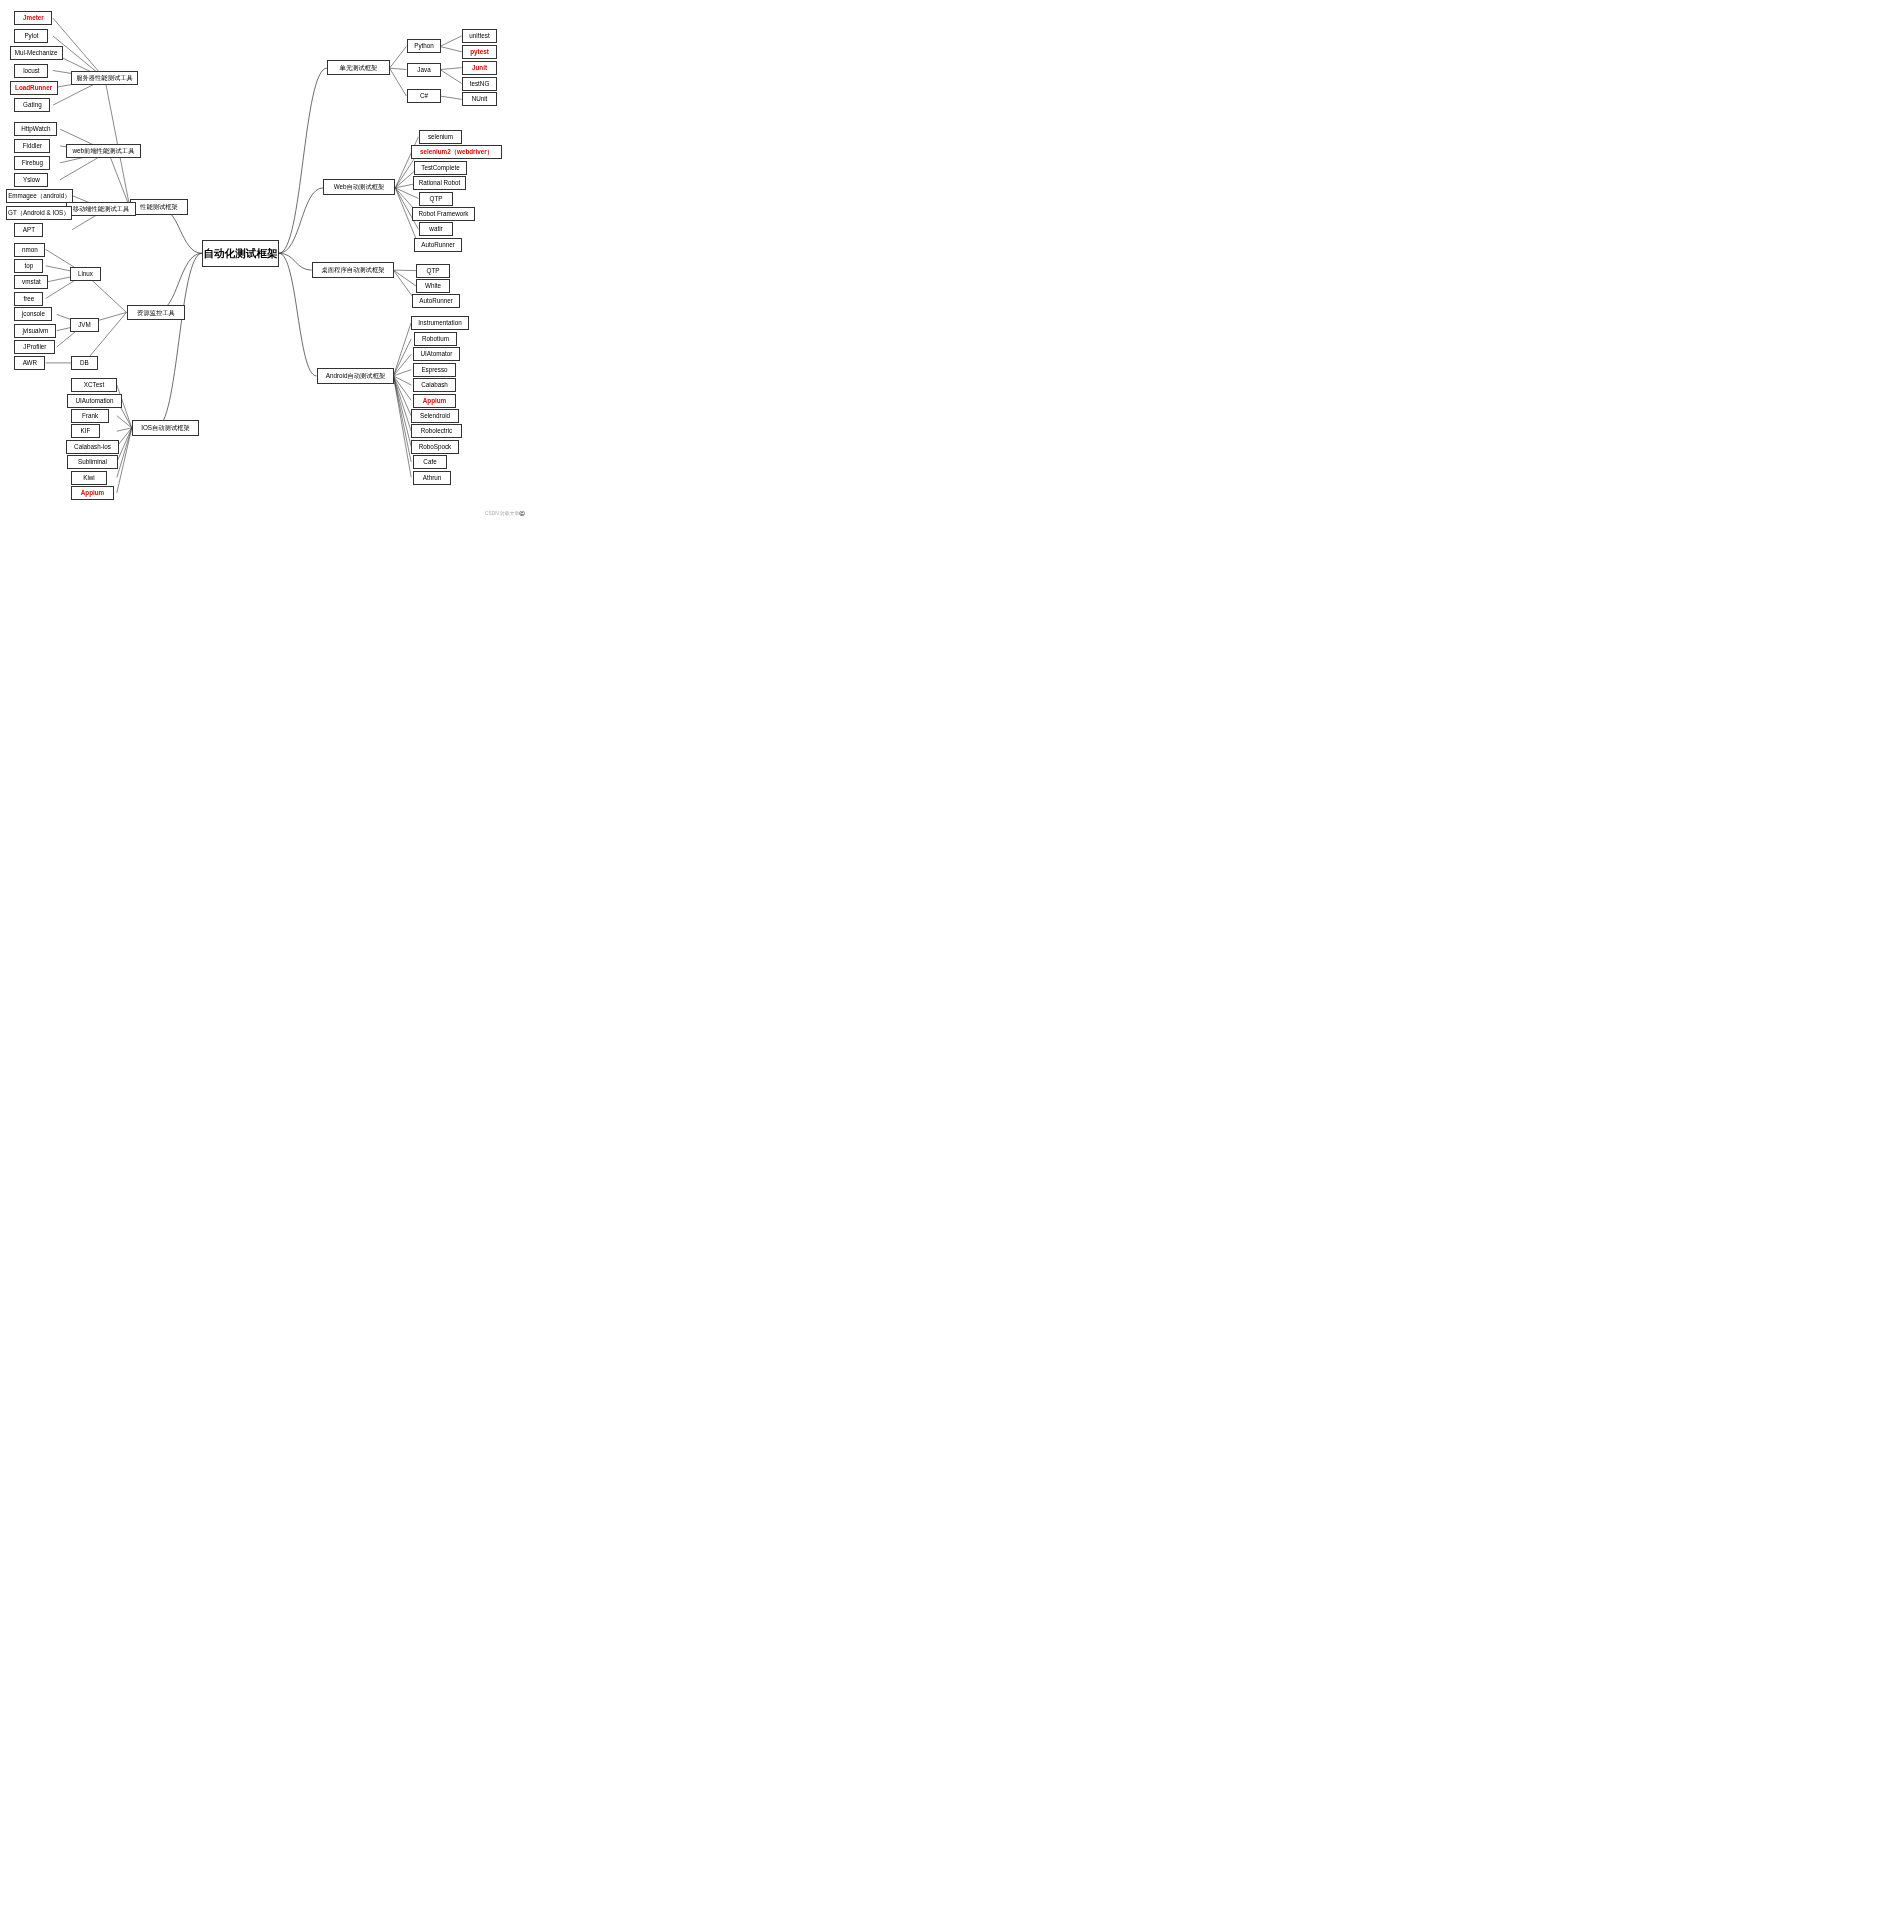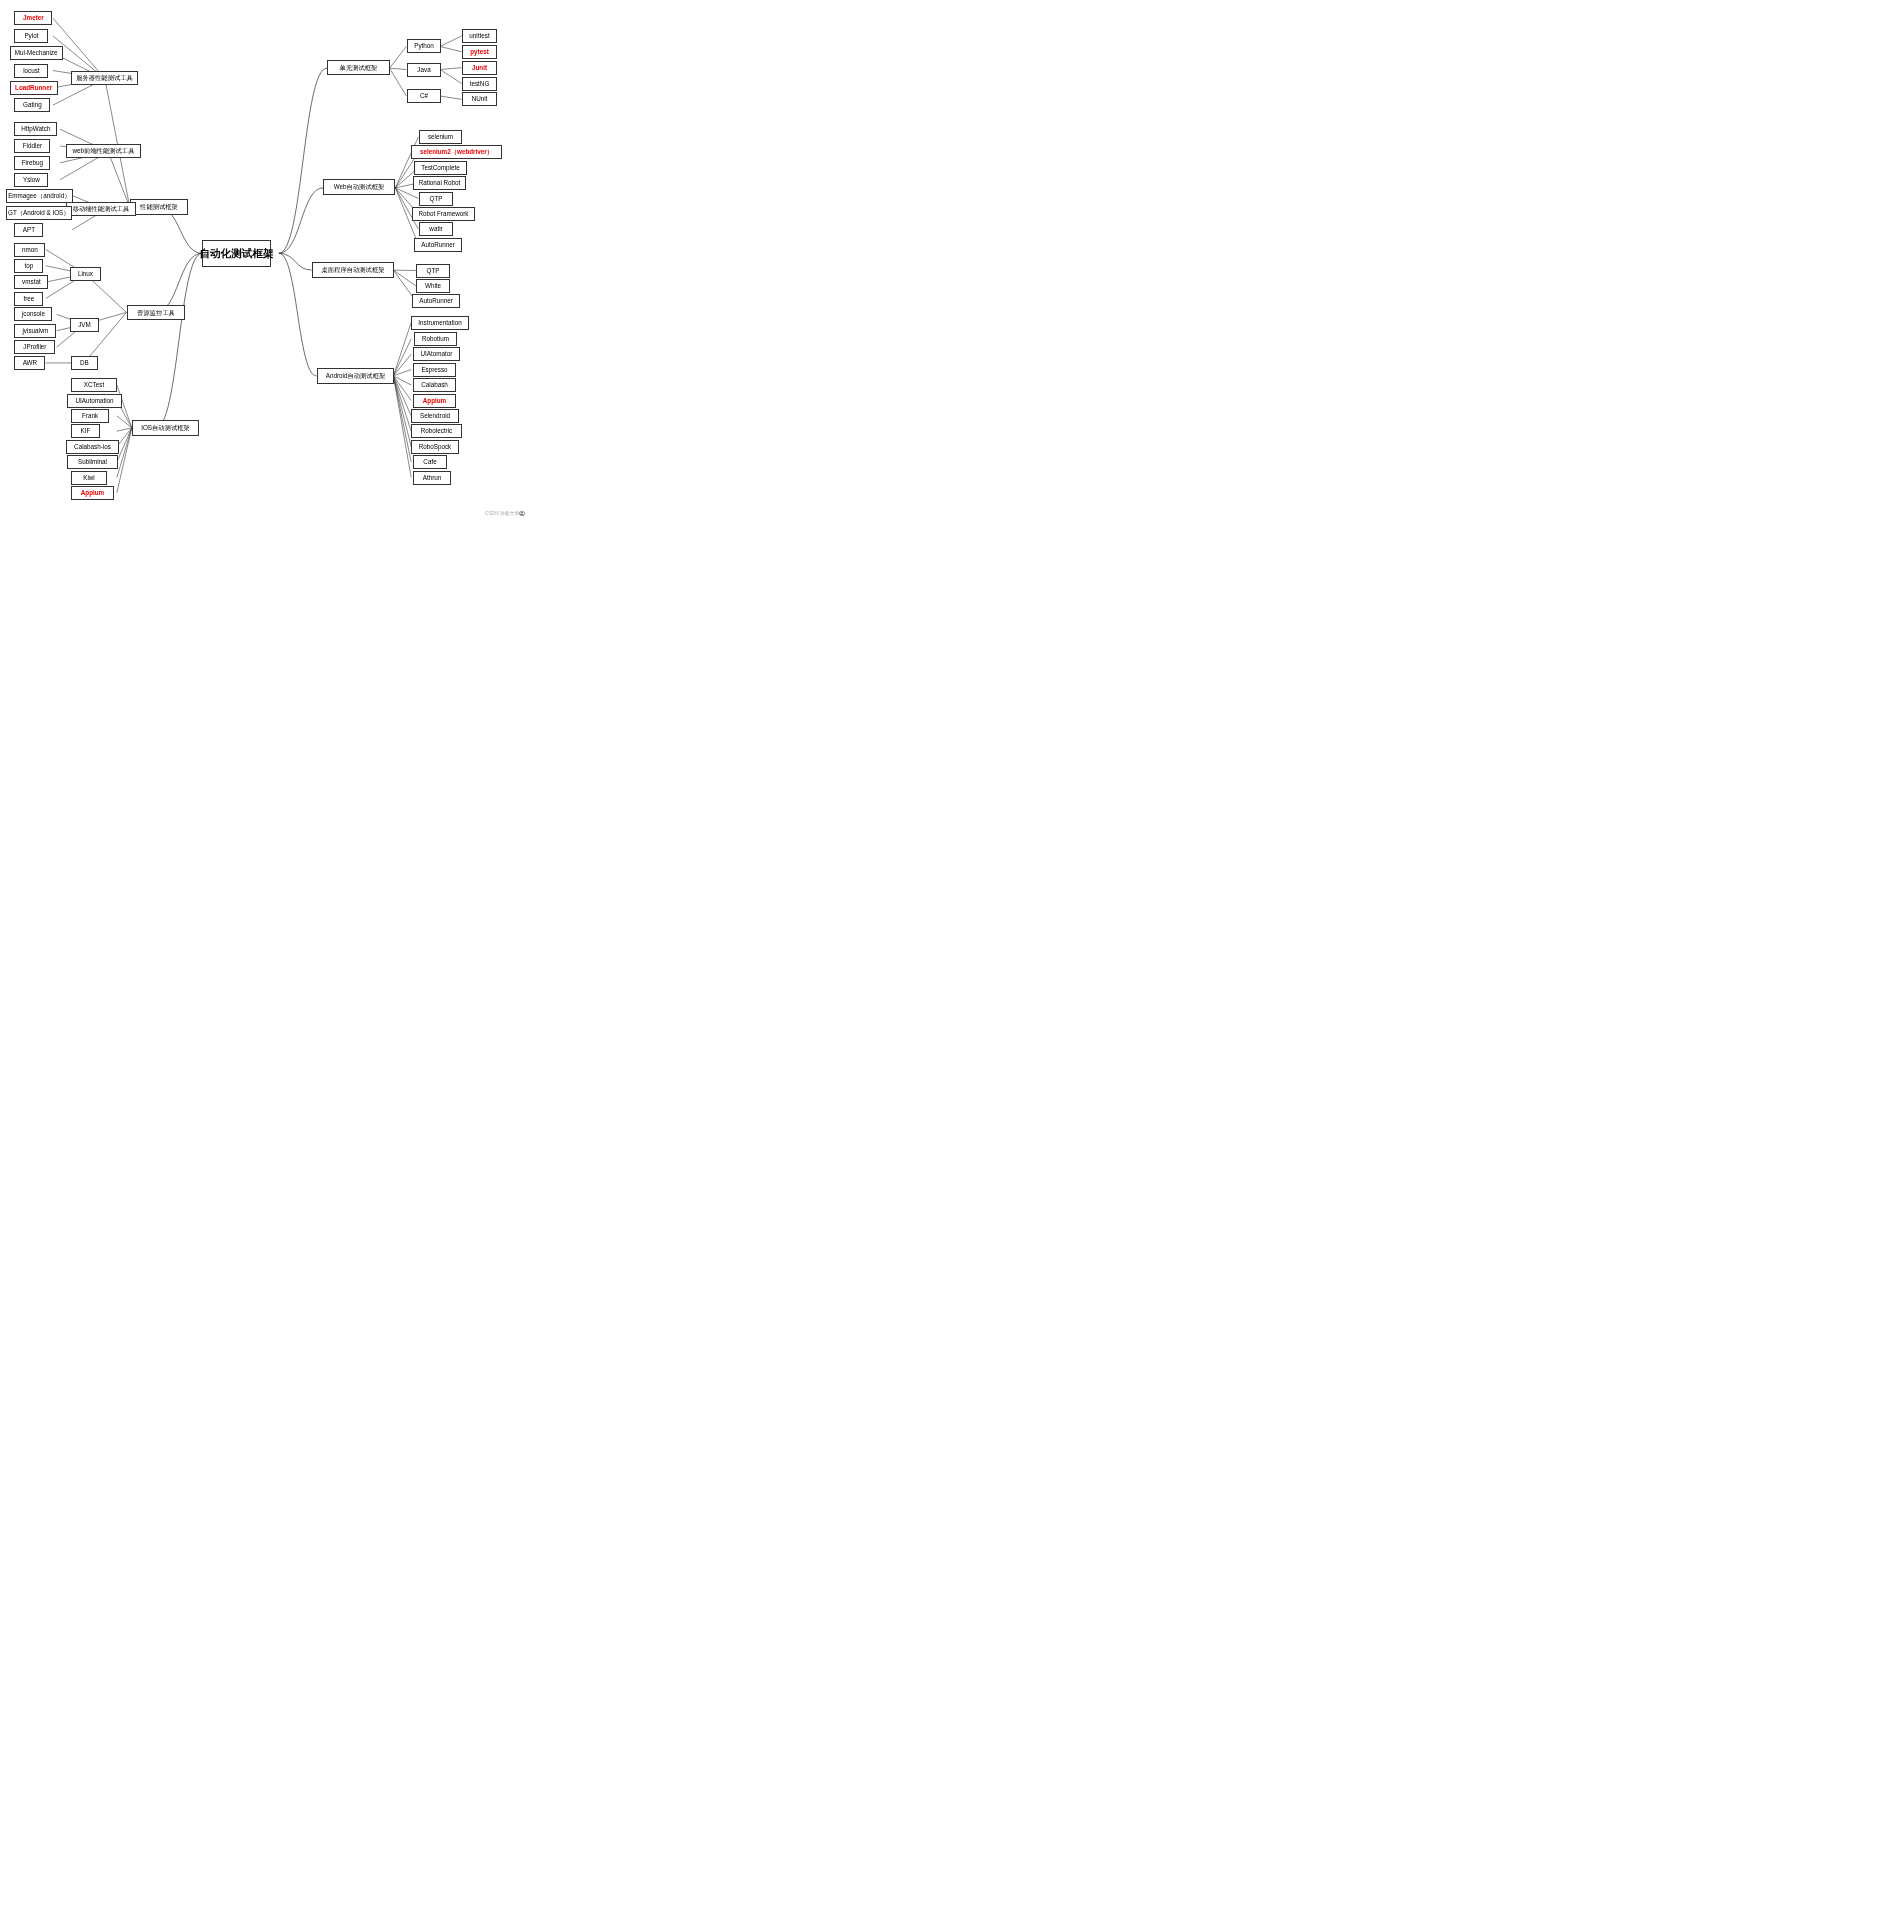--- a/index.html
+++ b/index.html
@@ -129,21 +129,21 @@
       <line x1="177" y1="569" x2="95" y2="518" stroke="#333" stroke-width="1.2"></line>
       <line x1="177" y1="569" x2="95" y2="552" stroke="#333" stroke-width="1.2"></line>
       <line x1="177" y1="569" x2="95" y2="586" stroke="#333" stroke-width="1.2"></line>
       <line x1="177" y1="569" x2="95" y2="620" stroke="#333" stroke-width="1.2"></line>
       <line x1="175" y1="674" x2="118" y2="653" stroke="#333" stroke-width="1.2"></line>
       <line x1="175" y1="674" x2="118" y2="687" stroke="#333" stroke-width="1.2"></line>
       <line x1="175" y1="674" x2="118" y2="721" stroke="#333" stroke-width="1.2"></line>
       <line x1="175" y1="754" x2="95" y2="754" stroke="#333" stroke-width="1.2"></line>
     </svg>
 
-<div class="node box-bold" style="left:202px; top:240px; width:69px; height:27px;">
+<div class="node box-bold" style="left:202px; top:240px; width:77px; height:27px;">
   <span>自动化测试框架</span>
 </div>
 
 <div class="node box" style="left:327px; top:60px; width:63px; height:15.4px;">
   <span>单元测试框架</span>
 </div>
 <div class="node box" style="left:407px; top:39px; width:34px; height:13.5px;">
   <span>Python</span>
 </div>
 <div class="node box" style="left:462px; top:29px; width:35px; height:13.5px;">

